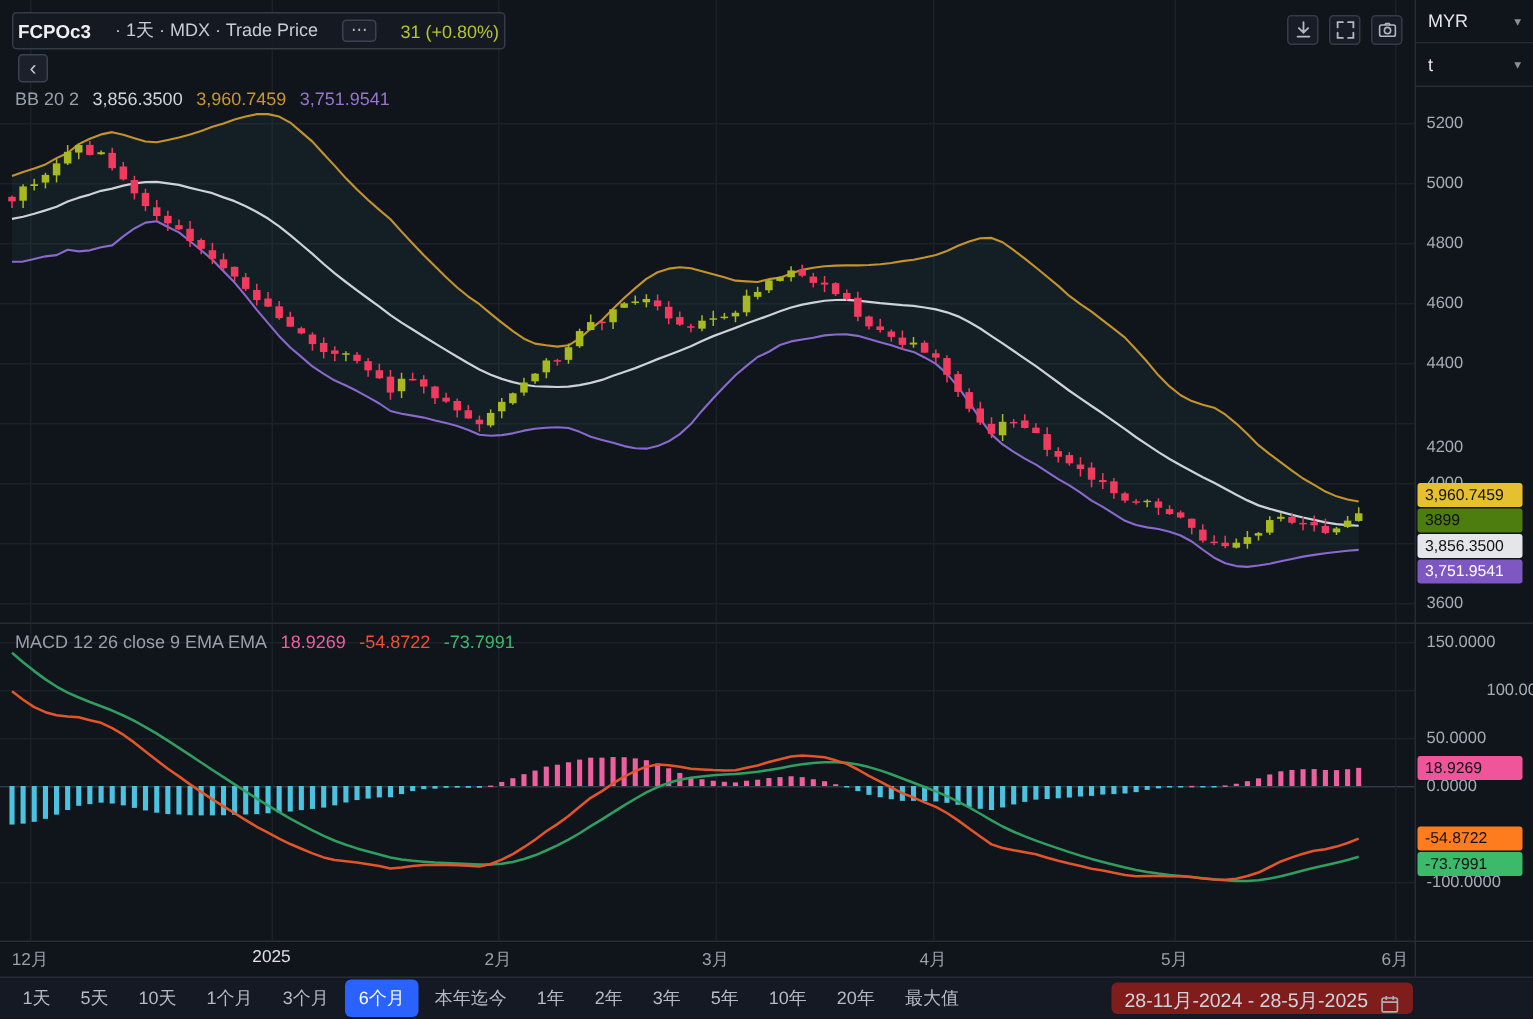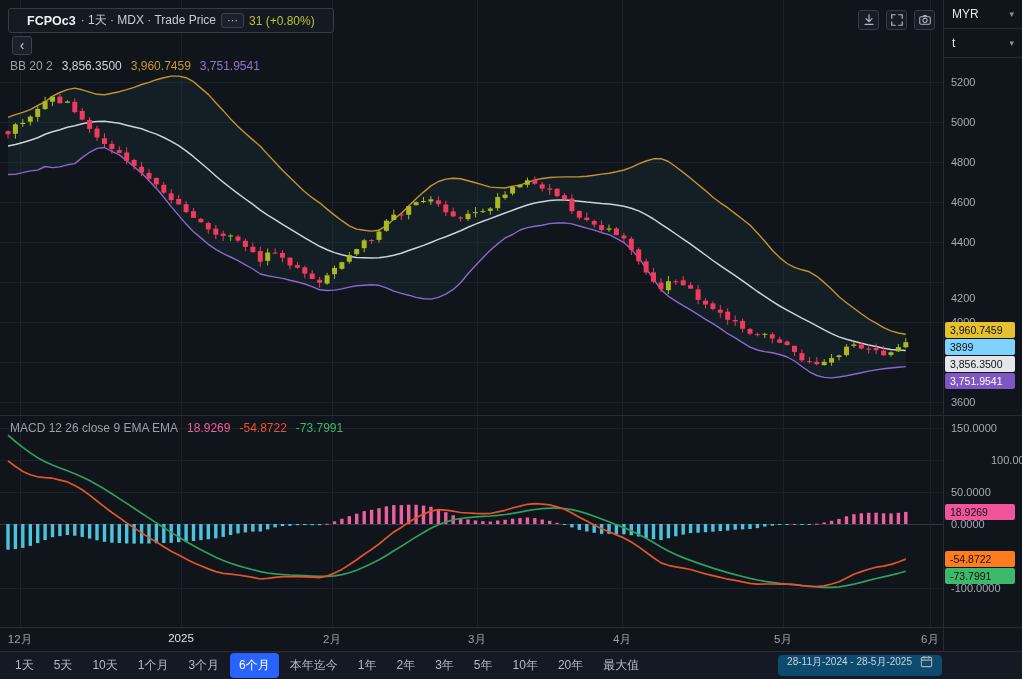--- a/index.html
+++ b/index.html
@@ -4,22 +4,22 @@
 <style>
   *{box-sizing:border-box;margin:0;padding:0}
   html,body{background:#10141b;width:1022px;height:679px;overflow:hidden;
     font-family:"Liberation Sans",sans-serif}
   .app{position:relative;width:1022px;height:679px;background:#10141b;color:#d1d4dc;overflow:hidden}
   #price-svg{position:absolute;top:0;left:0}
   #macd-svg{position:absolute;top:415px;left:0}
   .hsep{position:absolute;left:0;width:1022px;height:1px;background:#262b36;z-index:5}
   .vsep{position:absolute;left:943px;top:0;width:1px;height:651px;background:#262b36;z-index:6}
 
-  .legend1{position:absolute;top:8px;left:8px;display:flex;align-items:center;gap:5px;z-index:8;
-    background:rgba(22,26,35,0.88);border:1px solid #353b47;border-radius:3px;padding:3px 18px;font-size:12px;white-space:nowrap}
+  .legend1{position:absolute;top:8px;left:8px;display:flex;align-items:center;gap:16px;z-index:8;
+    background:rgba(22,26,35,0.88);border:1px solid #353b47;border-radius:3px;padding:3px 3px;font-size:12px;white-space:nowrap}
   .sym{color:#eef0f4;font-weight:bold;font-size:12.5px;cursor:pointer}
   .meta{color:#c9cdd6}
   .morebtn{background:#1b202b;border:1px solid #3a4150;color:#b6bac4;border-radius:3px;
     font-size:11px;line-height:13px;padding:0 5px;height:15px;cursor:pointer}
   .ohlc{display:flex;gap:9px}
   .oitem,.chg{color:#b8c42e}
   .backbtn{position:absolute;top:36px;left:12px;width:20px;height:19px;background:#1b202b;border:1px solid #3a4150;
     border-radius:3px;color:#c6cad3;font-size:14px;line-height:16px;text-align:center;cursor:pointer;z-index:8}
   .legend2{position:absolute;top:59px;left:10px;display:flex;gap:9px;font-size:12px;z-index:8;white-space:nowrap}
   .lname{color:#9aa0ab}
@@ -45,22 +45,22 @@
 
   .watermark{position:absolute;top:621px;left:882px;font-size:31px;font-weight:bold;letter-spacing:4px;color:#ffffff;
     z-index:45;text-shadow:0 1px 3px rgba(0,0,0,0.65);pointer-events:none}
 
   .toolbar{position:absolute;left:0;top:651px;width:1022px;height:28px;background:#141923;border-top:1px solid #262b36;
     display:flex;align-items:center;padding:0 6px;z-index:10}
   .ranges{display:flex;gap:2px;align-items:center}
   .rbtn{background:none;border:none;color:#b6bac4;font-family:Liberation Sans, sans-serif;font-size:12px;
     padding:4px 9px;border-radius:4px;cursor:pointer;white-space:nowrap}
   .rbtn.active{background:#2962ff;color:#fff}
-  .date-range{margin-left:auto;margin-right:74px;background:#0c4a6e;border-radius:4px;height:21px;display:flex;
-    align-items:flex-start;gap:8px;padding:0 9px;font-size:10px;color:#cfd3dc;cursor:pointer;white-space:nowrap}
+  .date-range{margin-left:auto;margin-right:74px;background:#7f1d1d;border-radius:4px;height:21px;display:flex;
+    align-items:flex-end;gap:8px;padding:0 9px;font-size:13px;color:#cfd3dc;cursor:pointer;white-space:nowrap}
 </style>
 </head>
 <body>
 
 <div class="app">
 
   <svg id="price-svg" width="943" height="415">
       <line x1="0" y1="82.5" x2="943" y2="82.5" stroke="#1b2029" stroke-width="1"></line>
       <line x1="0" y1="122.5" x2="943" y2="122.5" stroke="#1b2029" stroke-width="1"></line>
       <line x1="0" y1="162.5" x2="943" y2="162.5" stroke="#1b2029" stroke-width="1"></line>
@@ -540,21 +540,21 @@
         <div class="tick" style="top: 275px; margin-top: 16px;">4200</div>
         <div class="tick" style="top: 315px;">4000</div>
         <div class="tick" style="top: 355px;">3800</div>
         <div class="tick" style="top: 395px;">3600</div>
         <div class="tick" style="top: 421px;">150.0000</div>
         <div class="tick" style="top: 453px; margin-left: 40px;">100.0000</div>
         <div class="tick" style="top: 485px;">50.0000</div>
         <div class="tick" style="top: 517px;">0.0000</div>
         <div class="tick" style="top: 581px;">-100.0000</div>
         <div class="tag" style="top: 321.851px; background: rgb(230, 192, 46); color: rgb(17, 17, 17);">3,960.7459</div>
-        <div class="tag" style="top: 338.851px; background: #7dd3fc; color: rgb(17, 17, 17);">3899</div>
+        <div class="tag" style="top: 338.851px; background: #4d7c0f; color: rgb(17, 17, 17);">3899</div>
         <div class="tag" style="top: 355.851px; background: rgb(228, 230, 234); color: rgb(17, 17, 17);">3,856.3500</div>
         <div class="tag" style="top: 372.851px; background: rgb(126, 87, 194); color: rgb(255, 255, 255);">3,751.9541</div>
         <div class="tag" style="top: 503.887px; background: rgb(240, 85, 156); color: rgb(17, 17, 17);">18.9269</div>
         <div class="tag" style="top: 551.118px; background: rgb(255, 124, 30); color: rgb(17, 17, 17);">-54.8722</div>
         <div class="tag" style="top: 568.118px; background: rgb(60, 185, 106); color: rgb(17, 17, 17);">-73.7991</div>
       </div>
   </div>
 
 
   <div class="toolbar">

